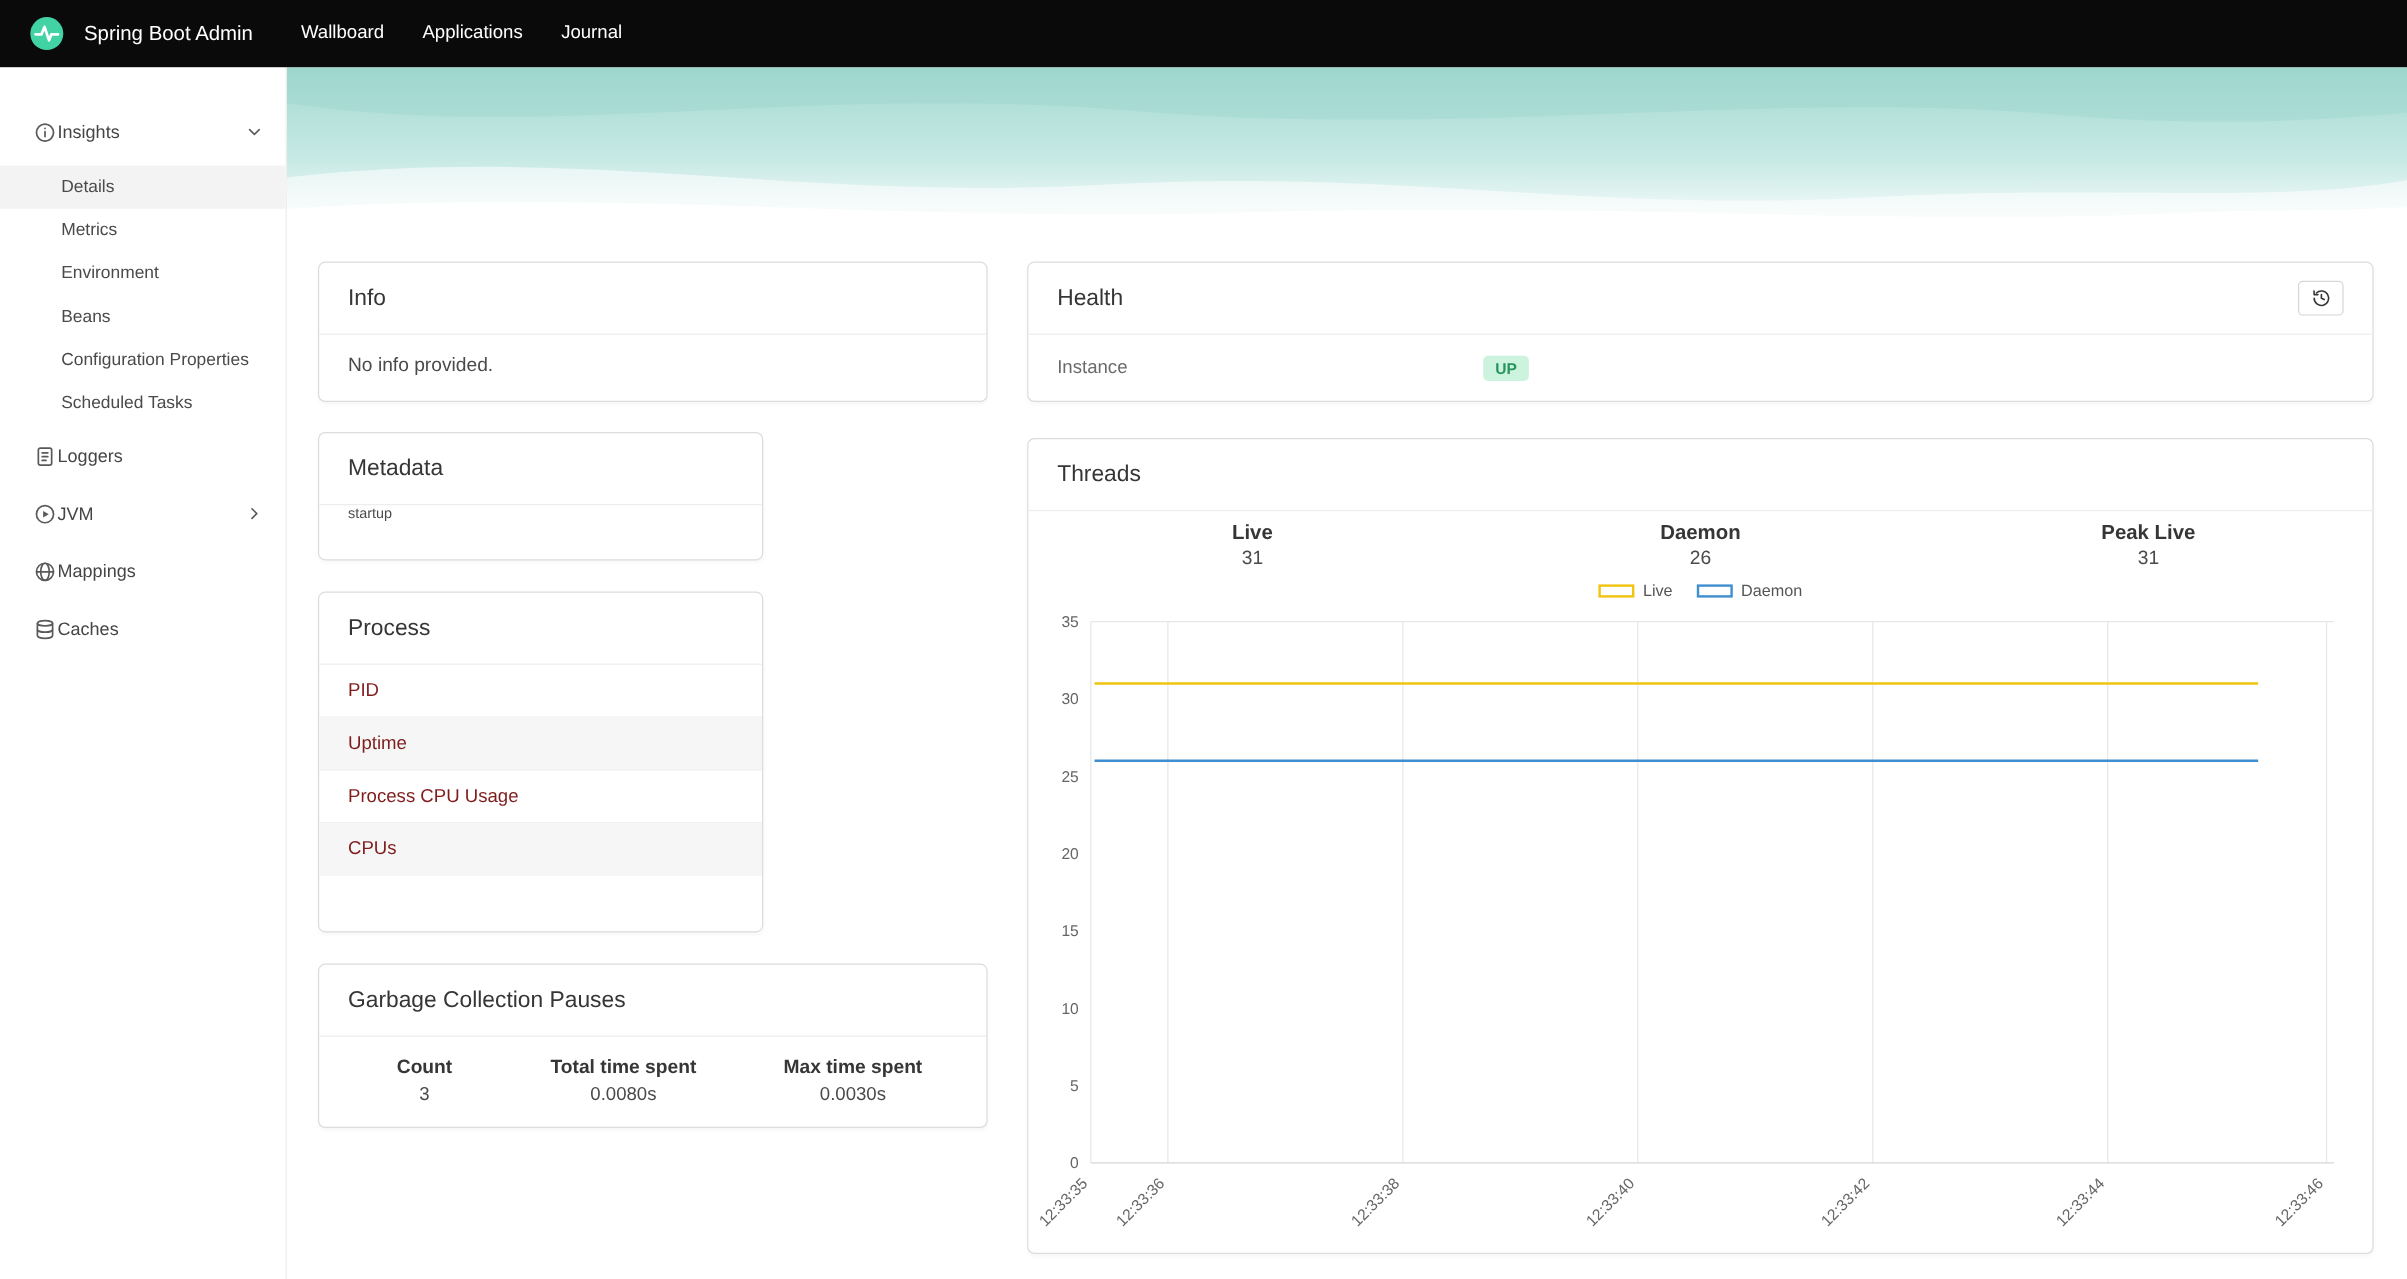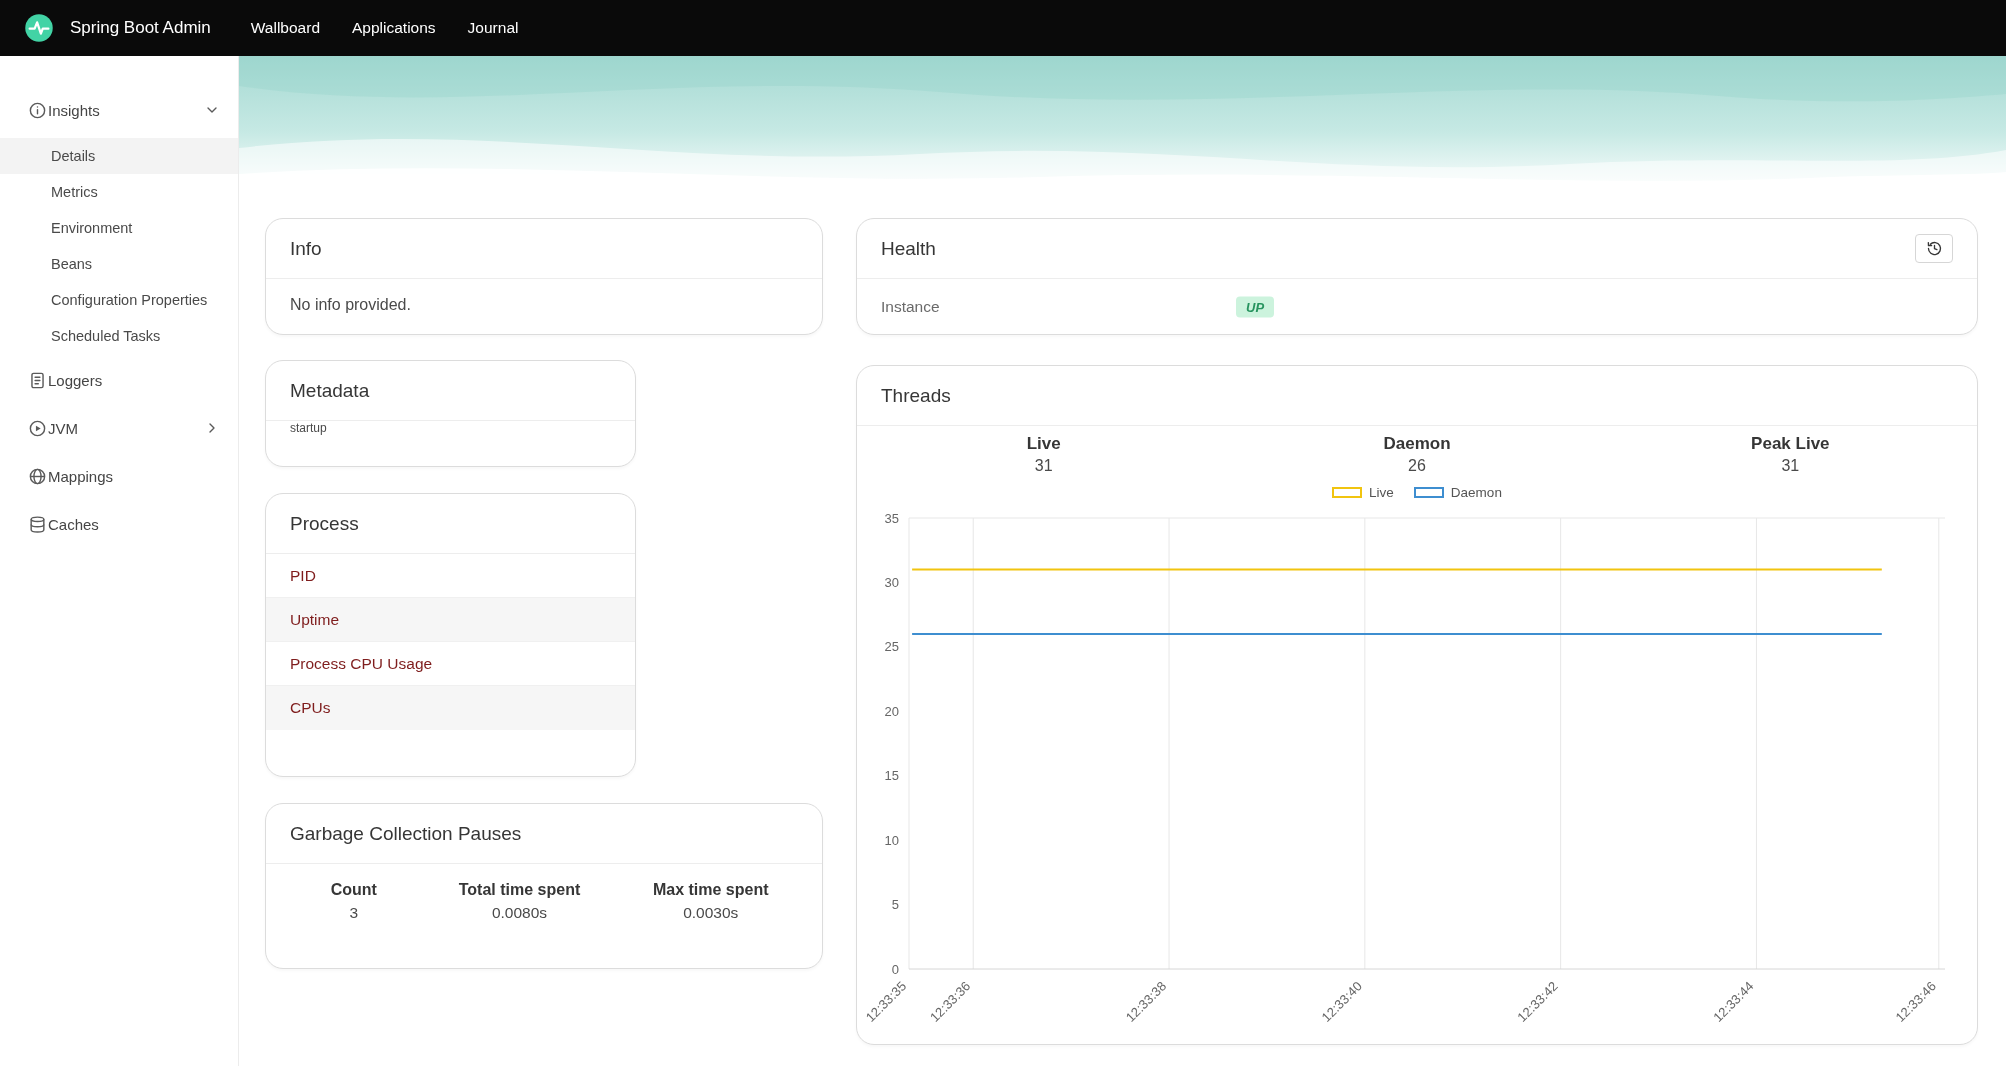--- a/index.html
+++ b/index.html
@@ -25,36 +25,36 @@
   .chev svg{width:100%;height:100%;display:block}
   .side-child{height:36px;display:flex;align-items:center;padding-left:51px;font-size:14.5px;color:#4a4a4a;cursor:pointer}
   .side-child.selected{background:#f3f3f3}
 
   
   .main{position:absolute;left:239px;top:56px;right:0;bottom:0;background:#fff}
   .wave{position:absolute;top:0;left:0;right:0;height:138px;pointer-events:none}
   .wave svg{width:100%;height:100%;display:block}
 
   
-  .card{position:absolute;background:#fff;border:1px solid #dcdcdc;border-radius:18px;box-shadow:0 2px 3px rgba(10,10,10,0.03)}
+  .card{position:absolute;background:#fff;border:1px solid #dcdcdc;border-radius:6px;box-shadow:0 2px 3px rgba(10,10,10,0.03)}
   .card-header{height:60px;display:flex;align-items:center;justify-content:space-between;padding:0 24px;border-bottom:1px solid #ededed}
   .card-title{font-size:19px;color:#363636}
 
   #card-info{left:26px;top:162px;width:558px;height:117px}
   #card-info .card-body{padding:17px 24px;font-size:16px;color:#4a4a4a}
 
   #card-metadata{left:26px;top:304px;width:371px;height:107px}
   .kv-row{height:45px;display:flex;align-items:flex-start;padding:0 24px;font-size:12px;color:#4a4a4a}
 
   #card-process{left:26px;top:437px;width:371px;height:284px}
   .proc-row{height:44px;display:flex;align-items:center;padding:0 24px;font-size:15.5px;color:#7f1d1d;border-bottom:1px solid #f0f0f0}
   .proc-rows .proc-row:nth-child(even){background:#f6f6f6}
   .proc-rows .proc-row:last-child{border-bottom:none}
 
-  #card-gc{left:26px;top:747px;width:558px;height:166px}
+  #card-gc{left:26px;top:747px;width:558px;height:137px}
   .gc-table{width:510px;margin:13px 0 0 24px;border-collapse:collapse;text-align:center;table-layout:fixed}
   .gc-table th{font-size:16px;font-weight:700;color:#363636;padding:4px 0 2px}
   .gc-table td{font-size:15.5px;color:#4a4a4a;padding:3px 0}
   .gc-col1{width:25%}.gc-col2{width:40%}.gc-col3{width:35%}
 
   #card-health{left:617px;top:162px;width:1122px;height:117px}
   .icon-btn{width:38px;height:29px;border:1px solid #d6d6d6;border-radius:4px;background:#fff;display:flex;align-items:center;justify-content:center;cursor:pointer}
   .icon-btn svg{width:17px;height:17px;display:block}
   .health-row{position:relative;height:55px;display:flex;align-items:center;padding:0 24px;font-size:15.5px;color:#6a6a6a}
   .badge{position:absolute;left:379px;top:50%;transform:translateY(-50%);font-size:13px;font-weight:700;padding:4px 10px;border-radius:4px;line-height:1}
@@ -250,21 +250,21 @@
           <svg viewBox="0 0 24 24" fill="none" stroke="#363636" stroke-width="1.9" stroke-linecap="round" stroke-linejoin="round">
               <path d="M3.5 12a8.5 8.5 0 1 0 2.6-6.1"></path>
               <polyline points="3.3 3.6 3.5 8 7.9 7.8"></polyline>
               <polyline points="12 7.6 12 12.2 15.4 13.6"></polyline>
             </svg>
         </span>
       </button>
     </div>
     <div class="health-row">
       <span>Instance</span>
-      <span class="badge" style="background: rgb(204, 243, 221); color: rgb(39, 148, 95); font-style: italic;">UP</span>
+      <span class="badge" style="background: rgb(204, 243, 221); color: rgb(39, 148, 95);">UP</span>
     </div>
   </section>
 
   <section class="card" id="card-threads">
     <div class="card-header">
       <span class="card-title">Threads</span>
     </div>
     <div class="stats">
       <div class="stat">
         <div class="stat-label">Live</div>

